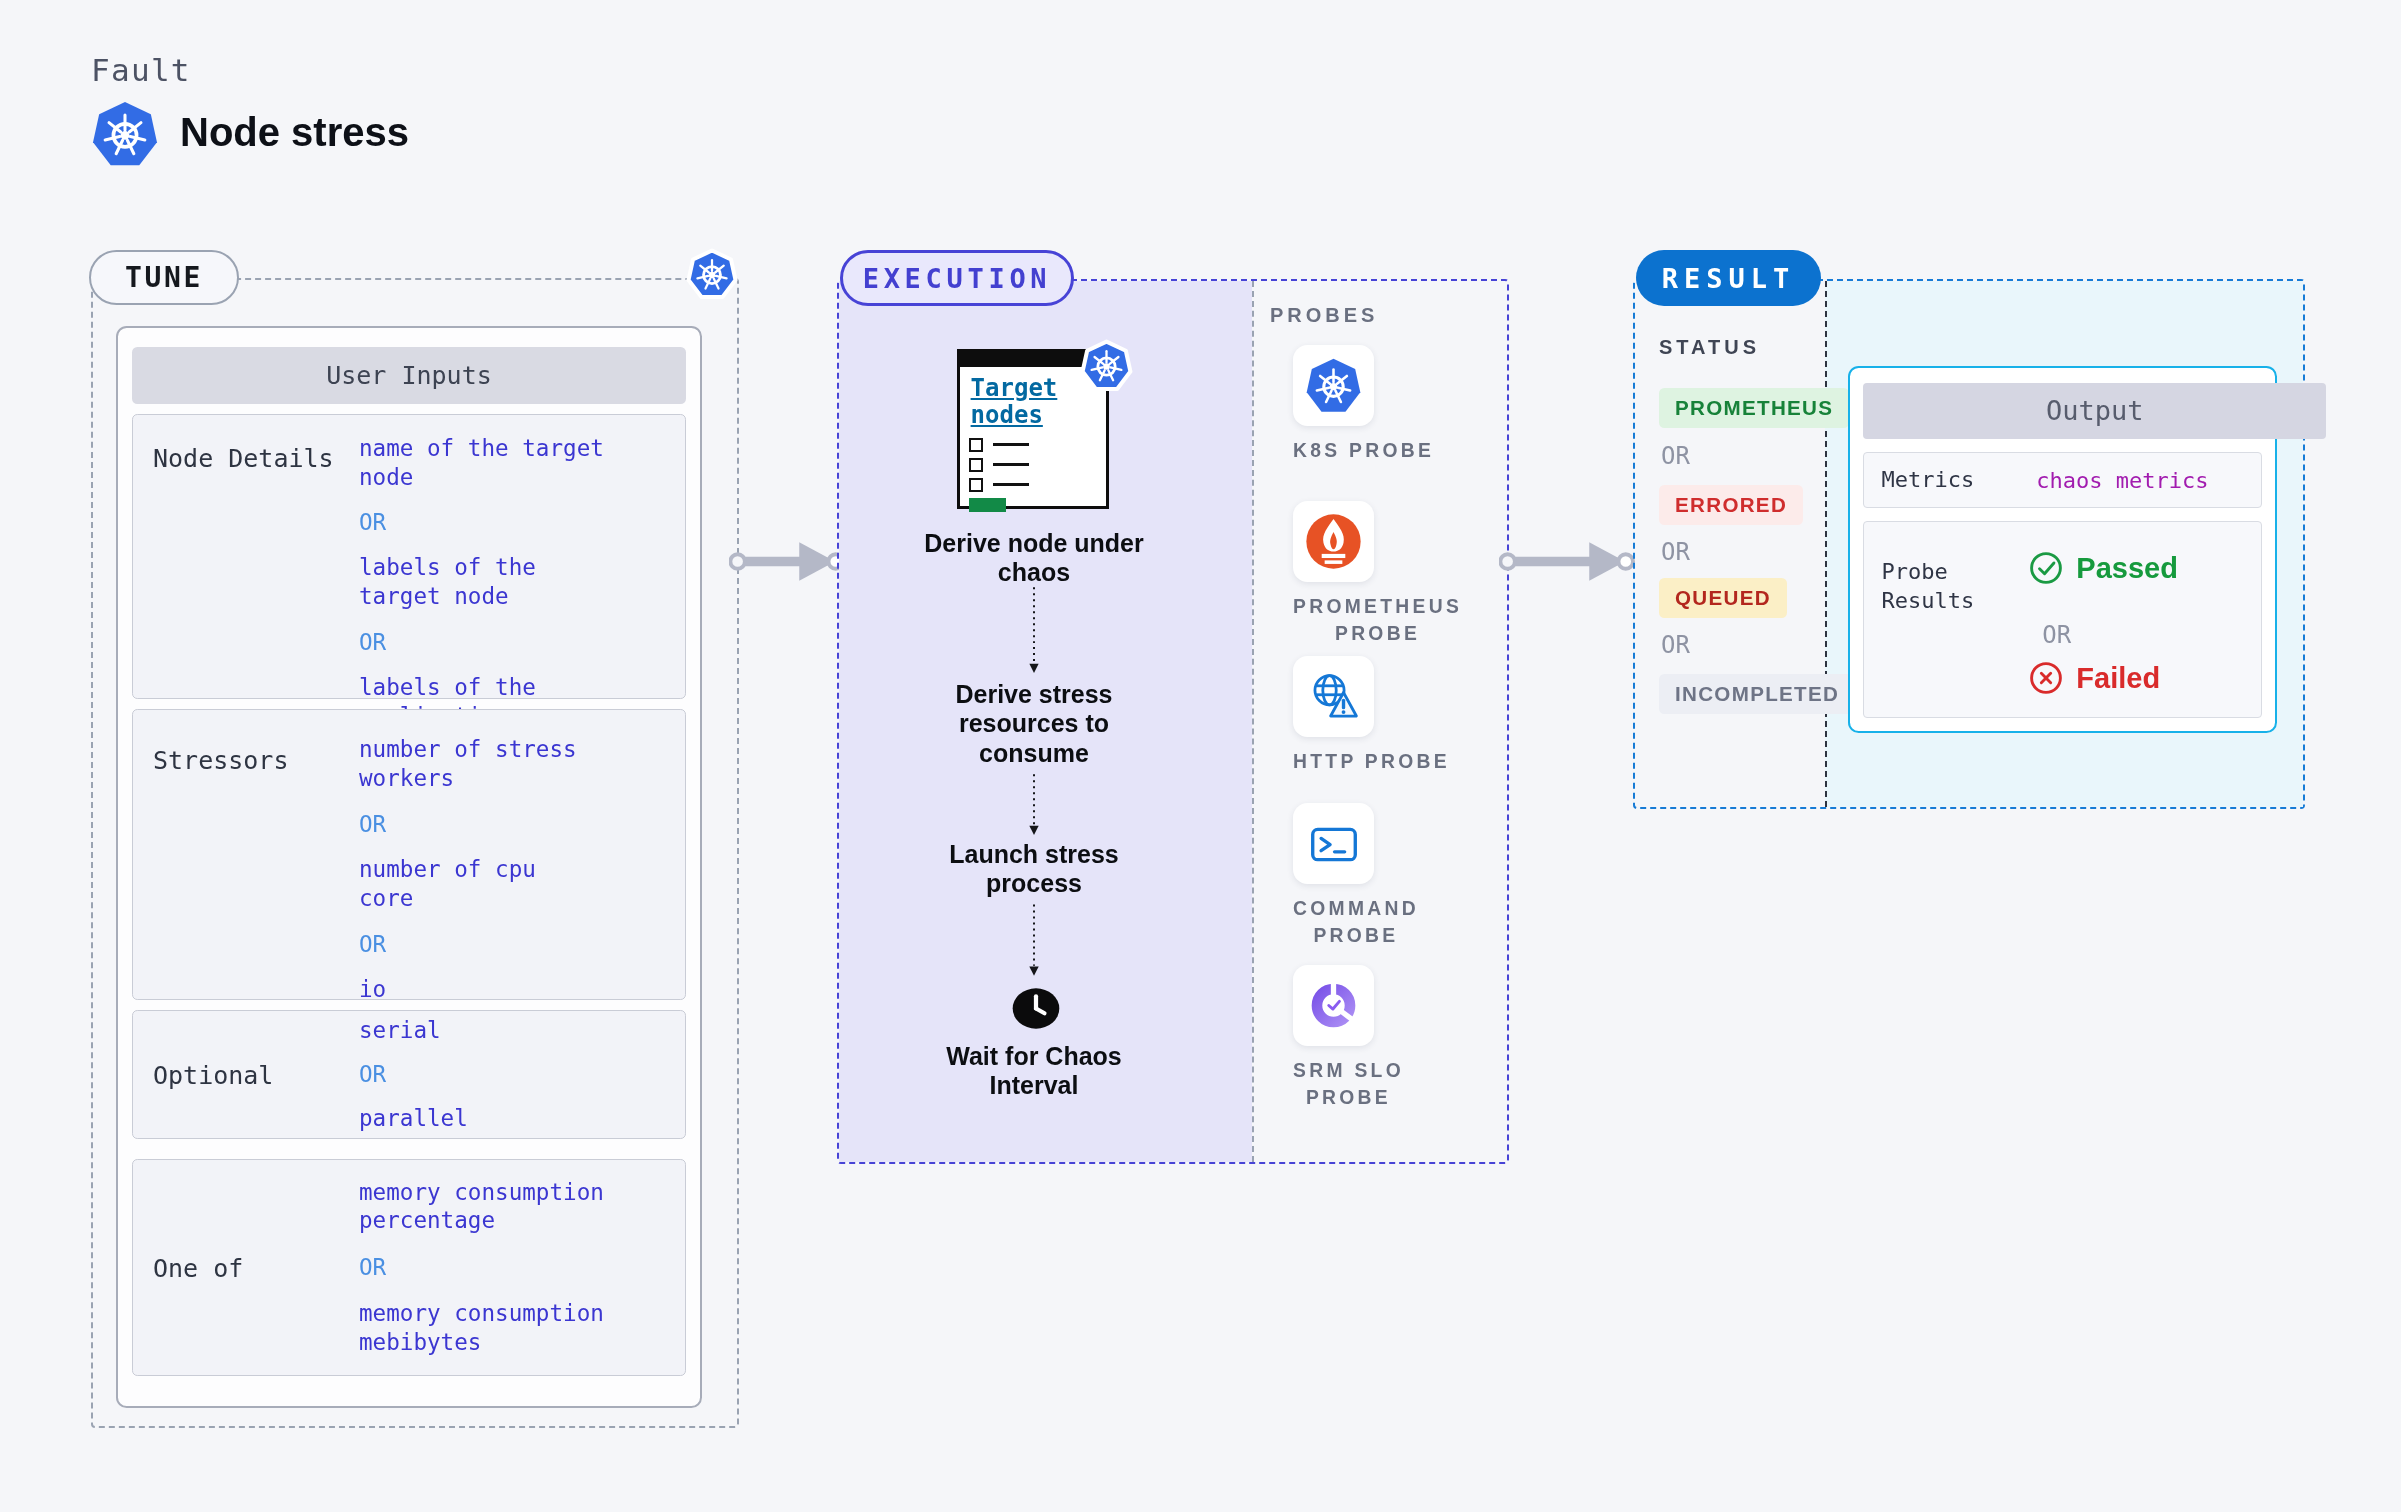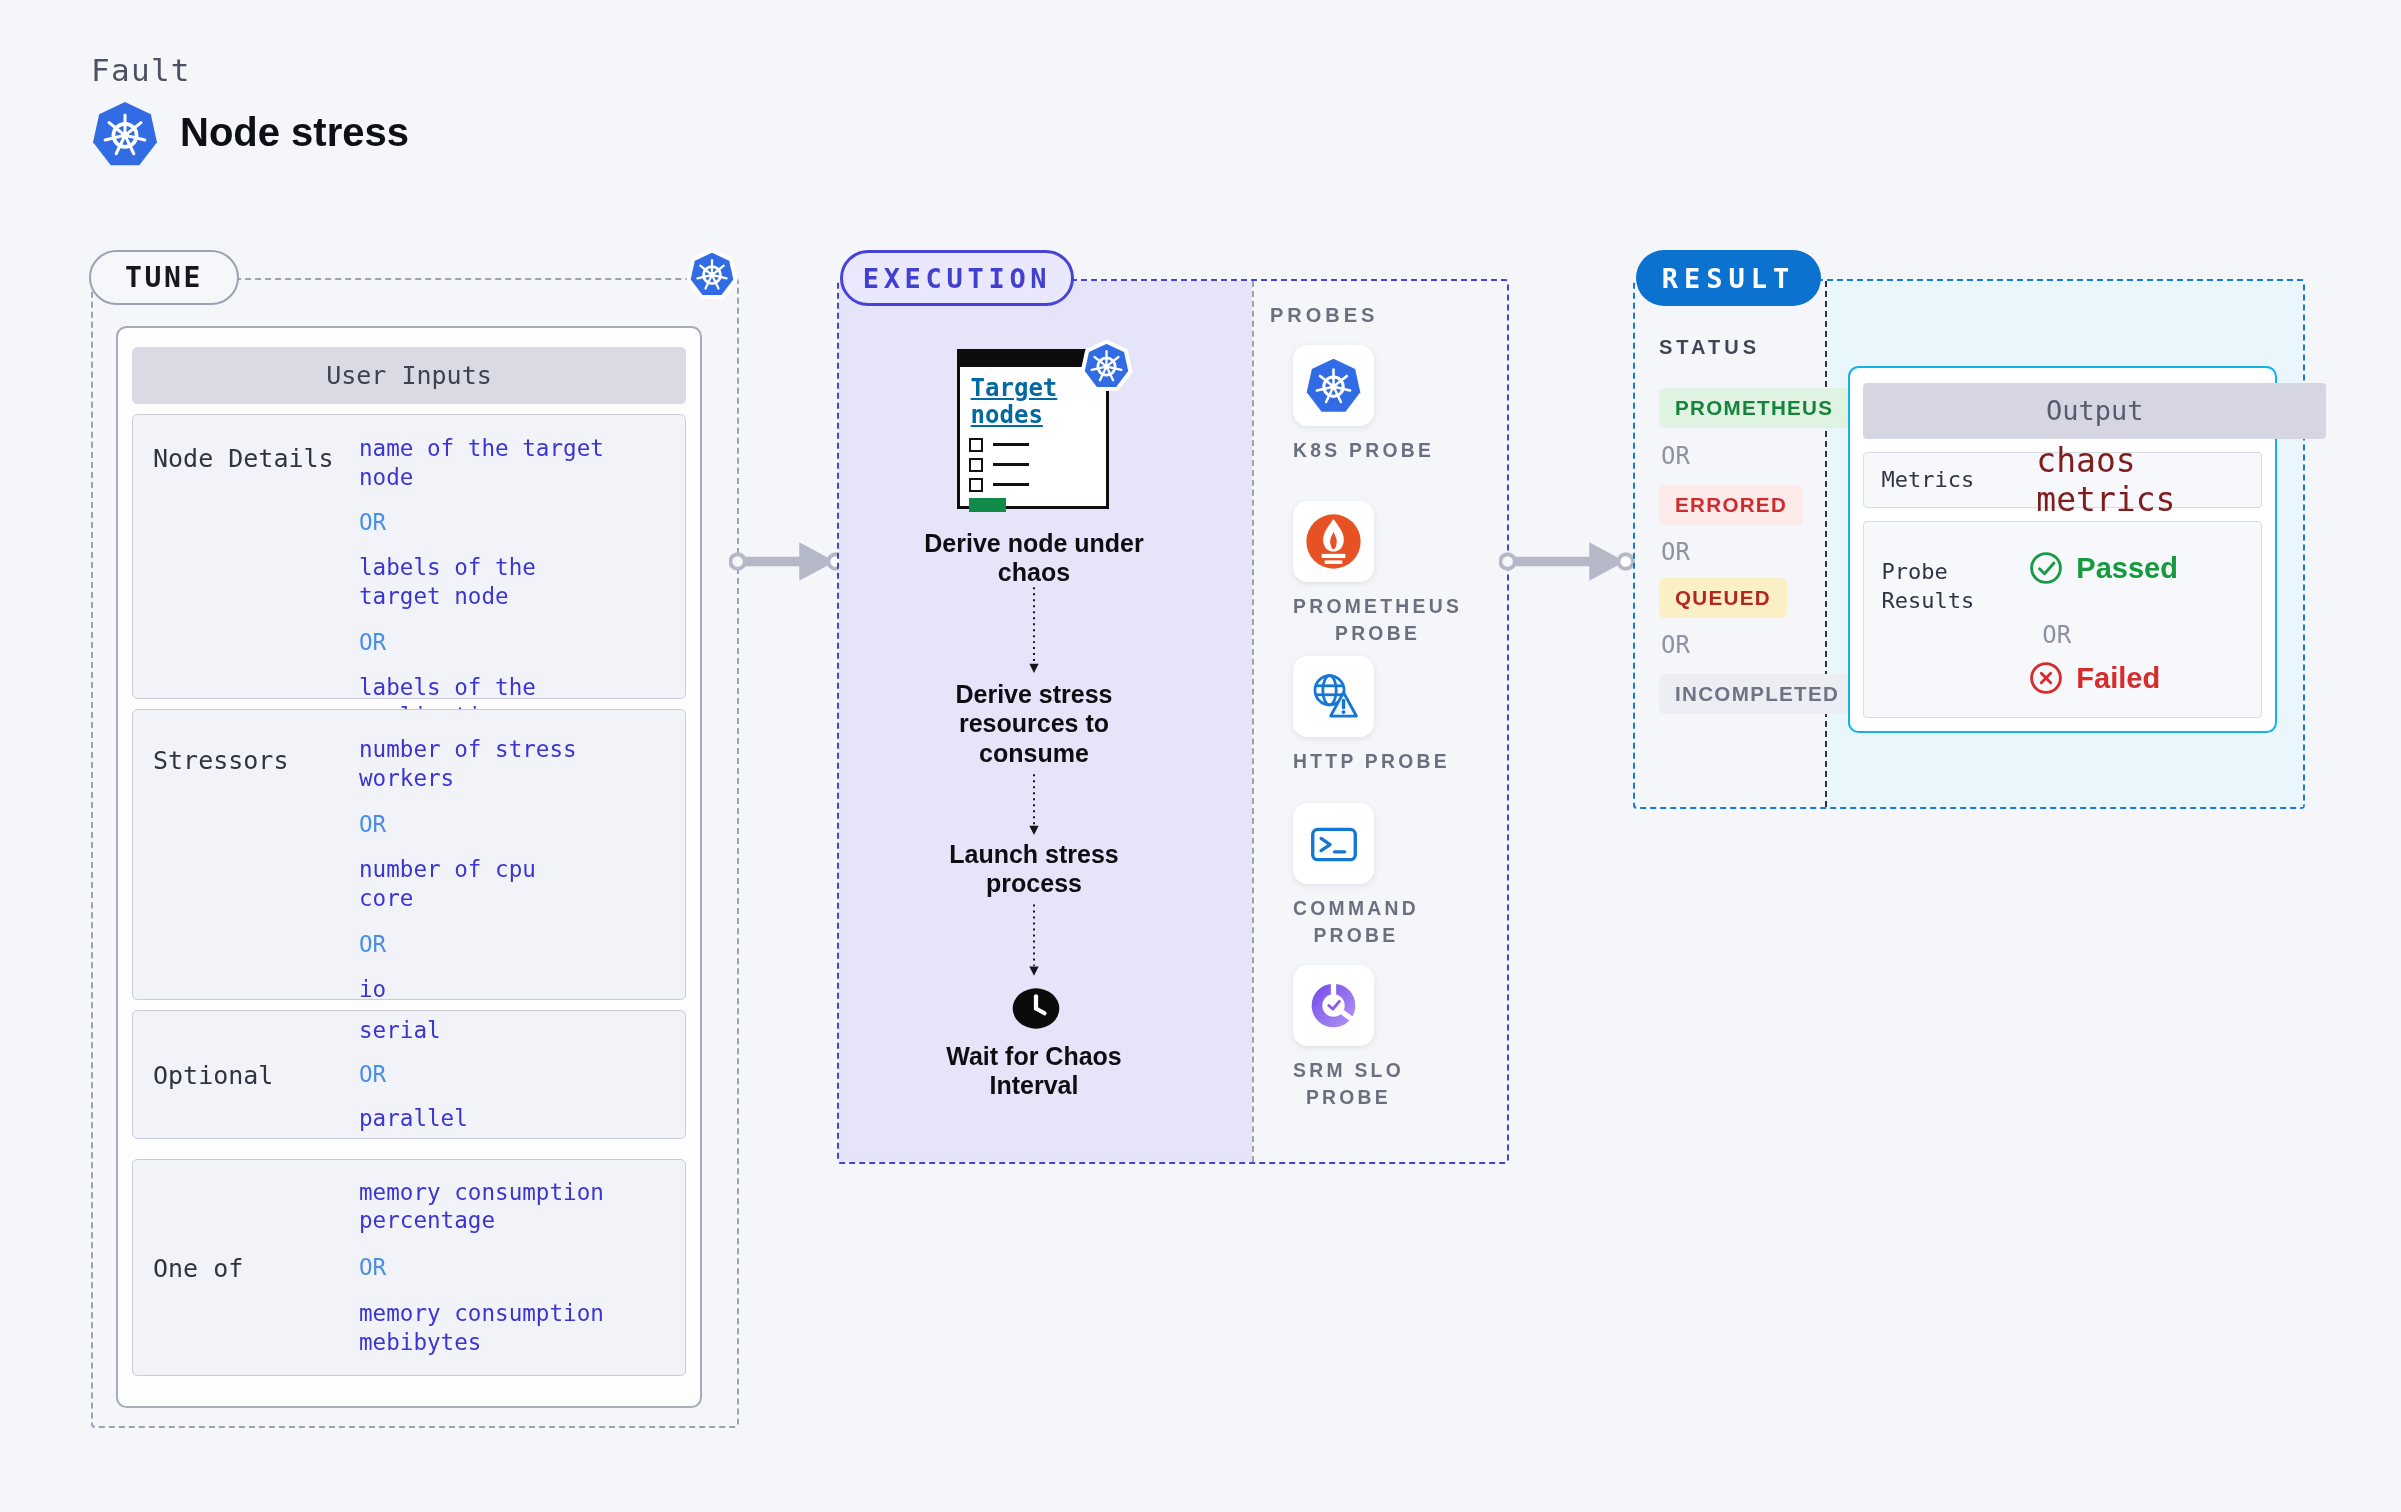--- a/index.html
+++ b/index.html
@@ -66,21 +66,21 @@
   .st-errored { background:#fcebea; color:#cf2d2d; }
   .st-queued { background:#fbefc6; color:#b3271e; }
   .st-incompleted { background:#eceef4; color:#6e7486; }
   .status-or { font-size:24px; color:#8e93a3; }
 
   .output-box { background:#ffffff; border:2.7px solid #17b1e9; border-radius:10.6px; z-index:3; }
   .output-header { background:#d5d6e2; border-radius:4px; display:flex; align-items:center; justify-content:center;
                    font-size:27px; color:#575c6d; }
   .output-row { background:#f7f8fb; border:1.3px solid #d9dce3; border-radius:4px; }
   .out-label { font-size:22px; color:#2f3545; line-height:1.3; }
-  .metrics-link { font-size:33px; color:#7f1d1d; }
+  .metrics-link { font-size:22px; color:#a21caf; }
   .res-line { display:flex; align-items:center; gap:12px; }
   .passed-text { font-size:29px; font-weight:bold; color:#169a3d; }
   .failed-text { font-size:29px; font-weight:bold; color:#d92b2b; }
 </style>
 </head>
 <body>
 
 <svg width="0" height="0" style="position:absolute">
   <defs>
     <linearGradient id="slog" x1="0" y1="0" x2="1" y2="1">

